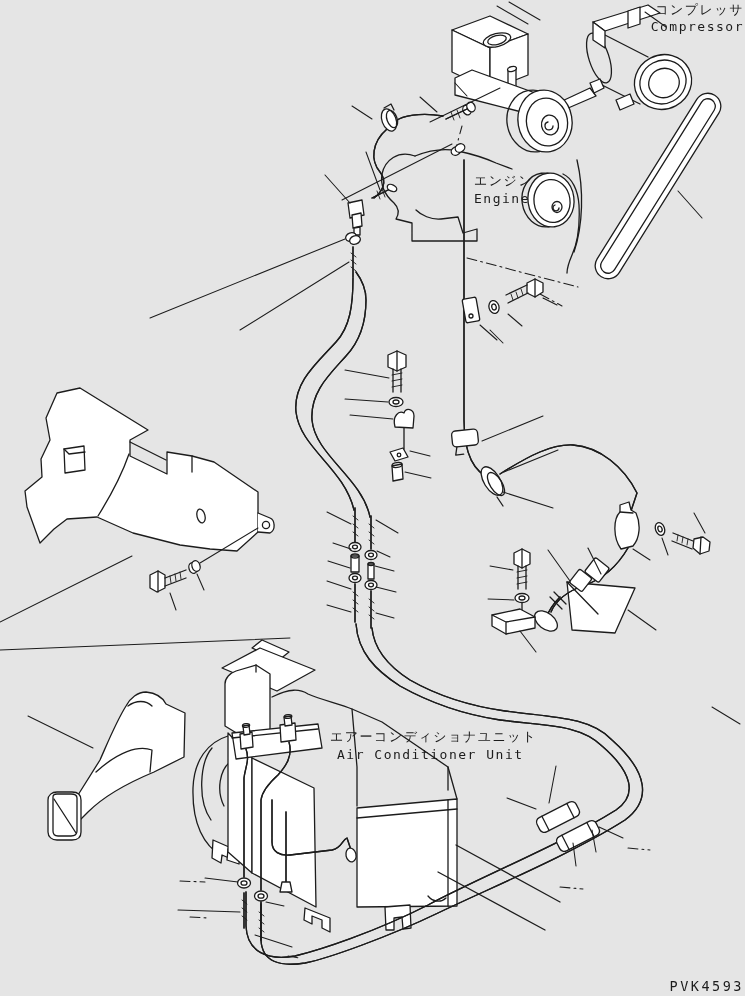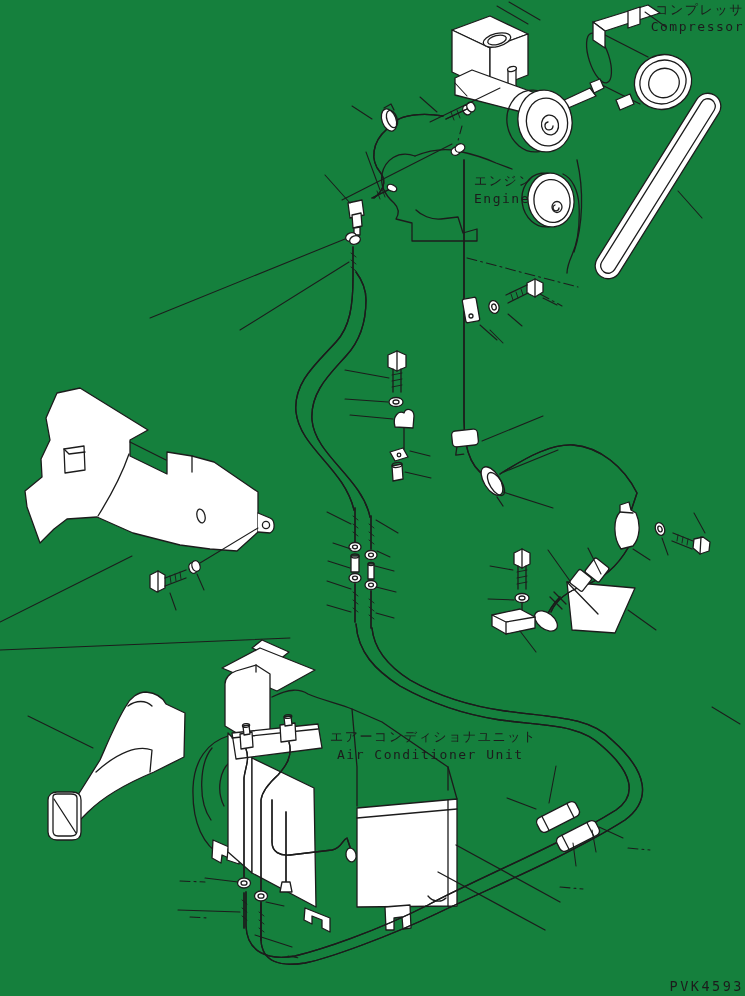--- a/index.html
+++ b/index.html
@@ -1,16 +1,16 @@
 <!DOCTYPE html>
 <html><head>
 <meta charset="utf-8">
 <style>
   html,body{margin:0;padding:0;background:#ffffff;}
-  .stage{position:relative;width:745px;height:996px;background:#15803d;overflow:hidden;text-align:right;}
+  .stage{position:relative;width:745px;height:996px;background:#e5e5e5;overflow:hidden;text-align:right;}
   svg{display:block;}
   svg .s, svg path, svg line, svg ellipse, svg circle, svg rect, svg polyline, svg polygon{
     fill:none;stroke:#1c1c1c;stroke-width:1.3;stroke-linejoin:round;stroke-linecap:round;
   }
   svg .f{fill:#ffffff;}
   svg .tube{fill:none;stroke:#1c1c1c;}
   svg .ld{stroke-width:1.05;}
   svg .hx{stroke-width:0.9;}
   svg .chain{stroke-dasharray:10 4 2 4;stroke-width:1.05;}
   svg .dash{stroke-dasharray:8 5 1.5 5;stroke-width:1.05;}

